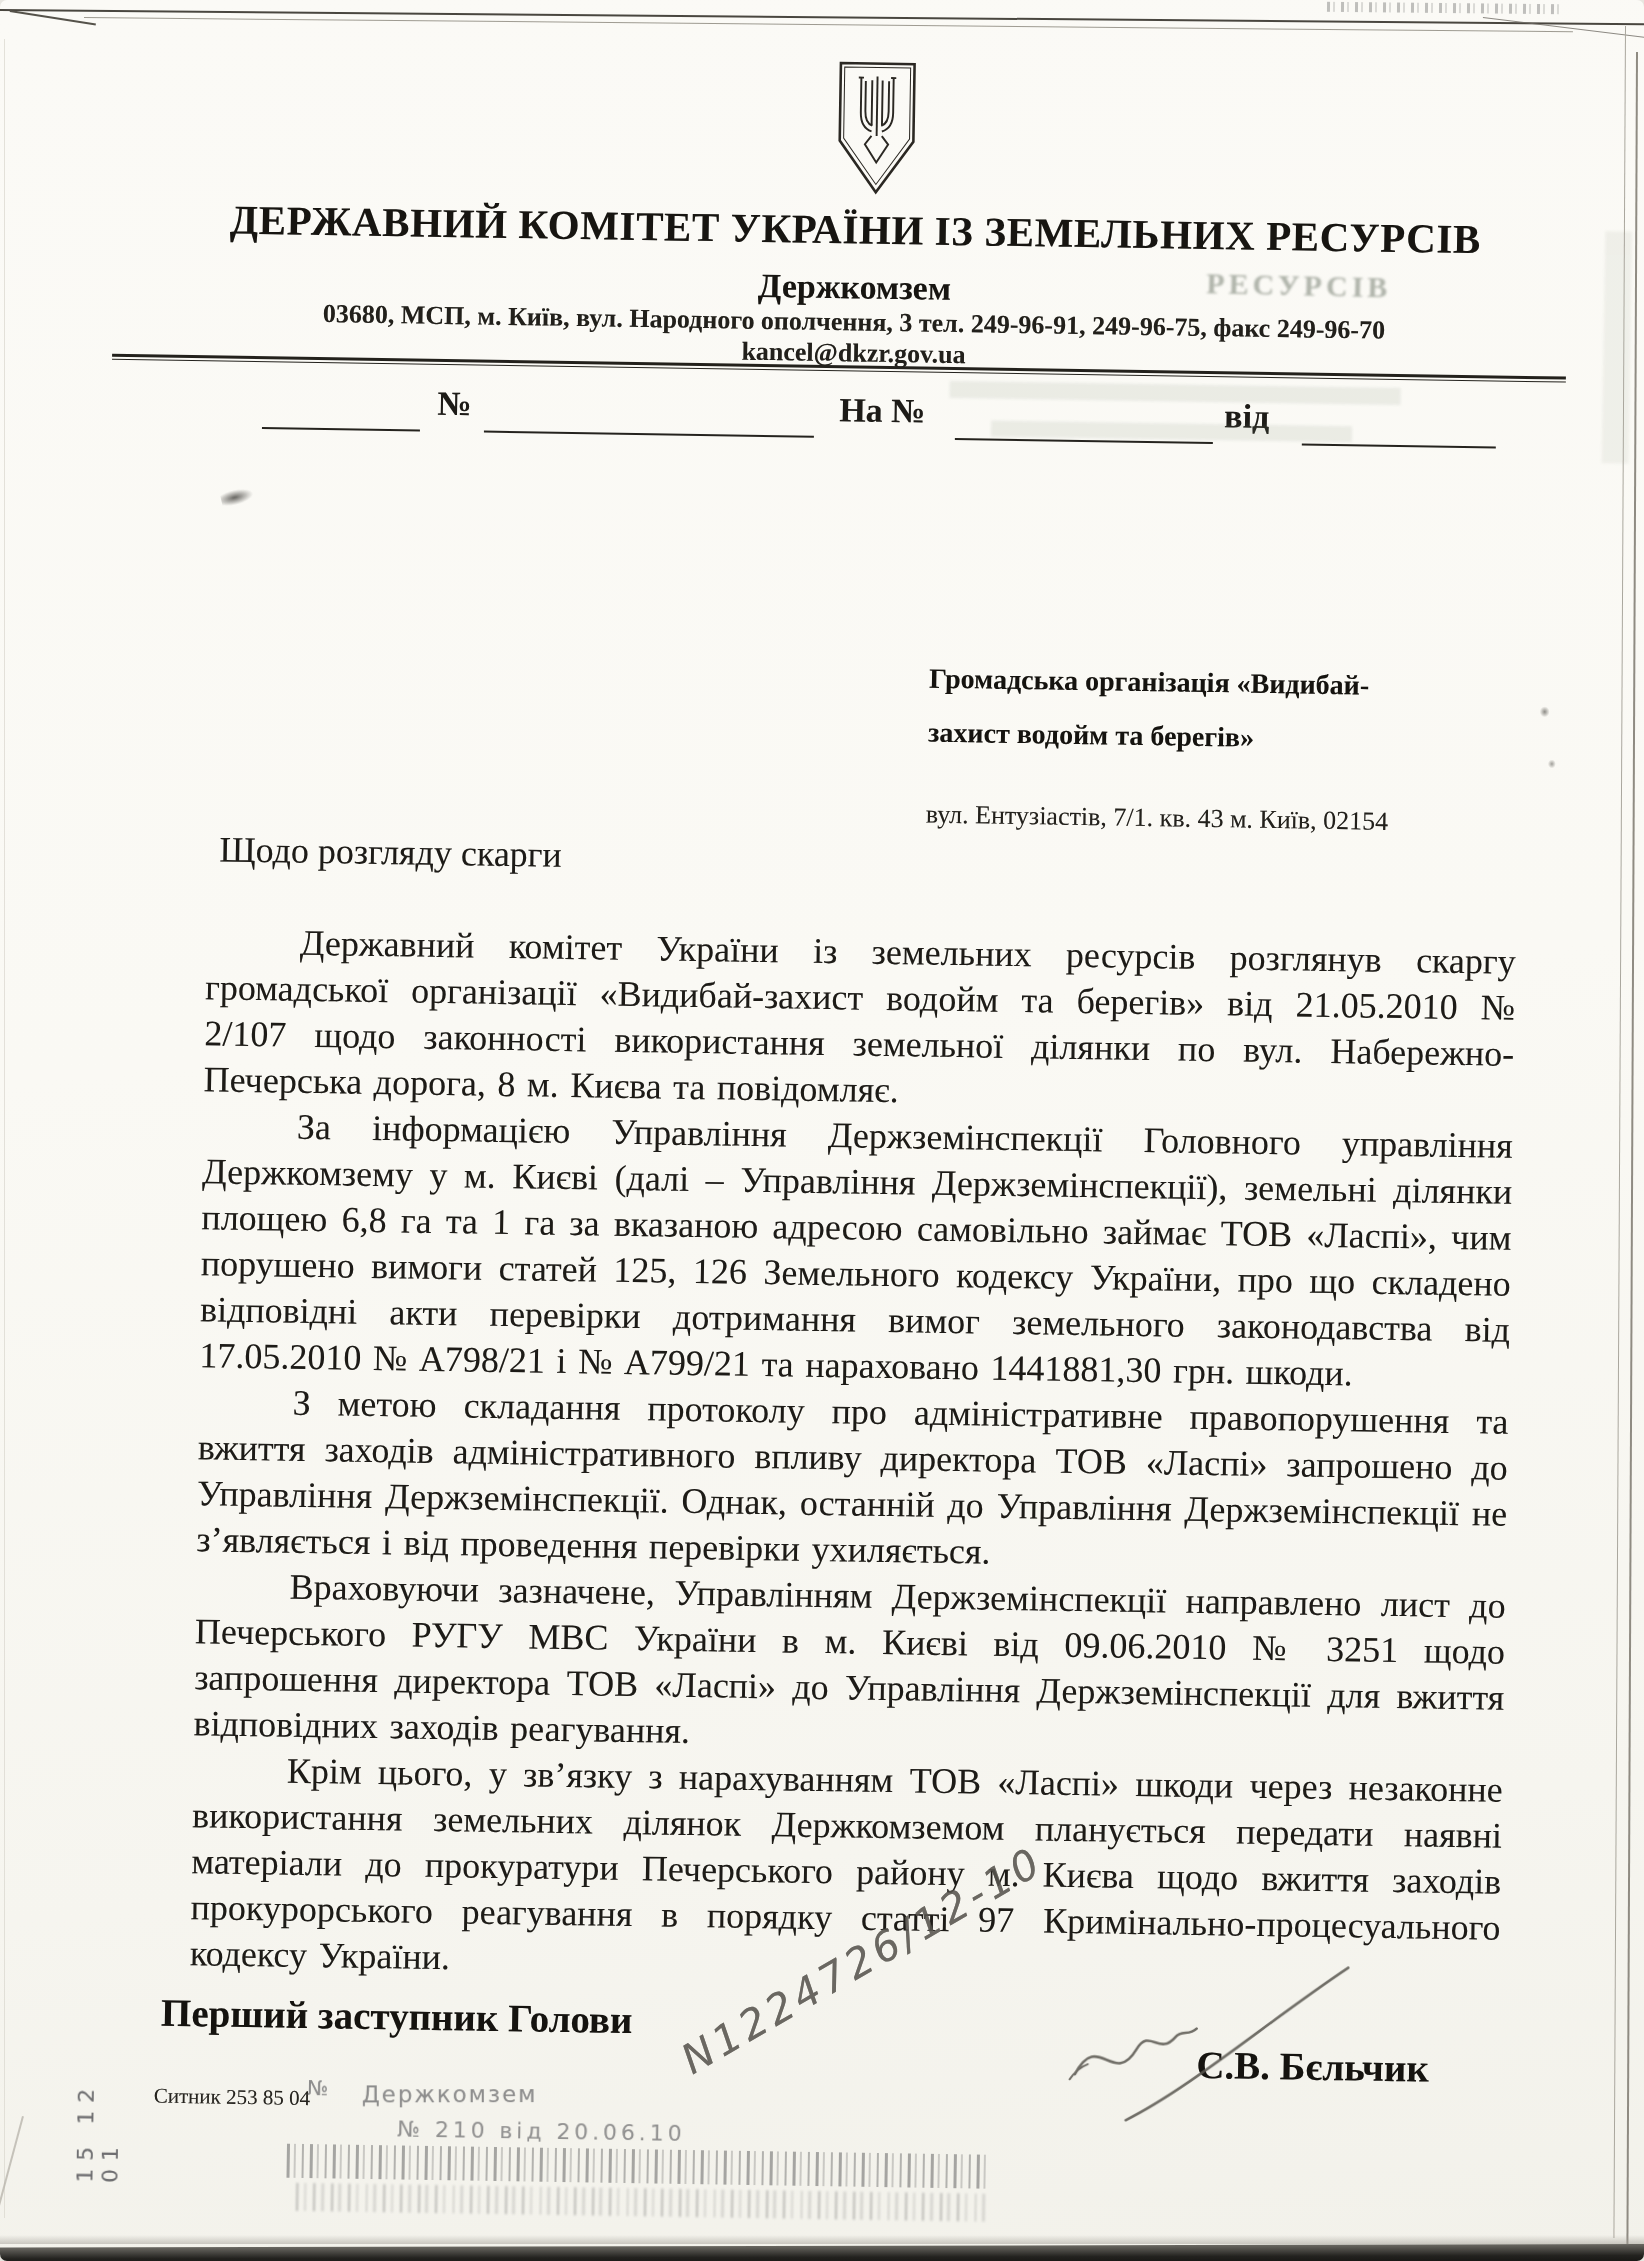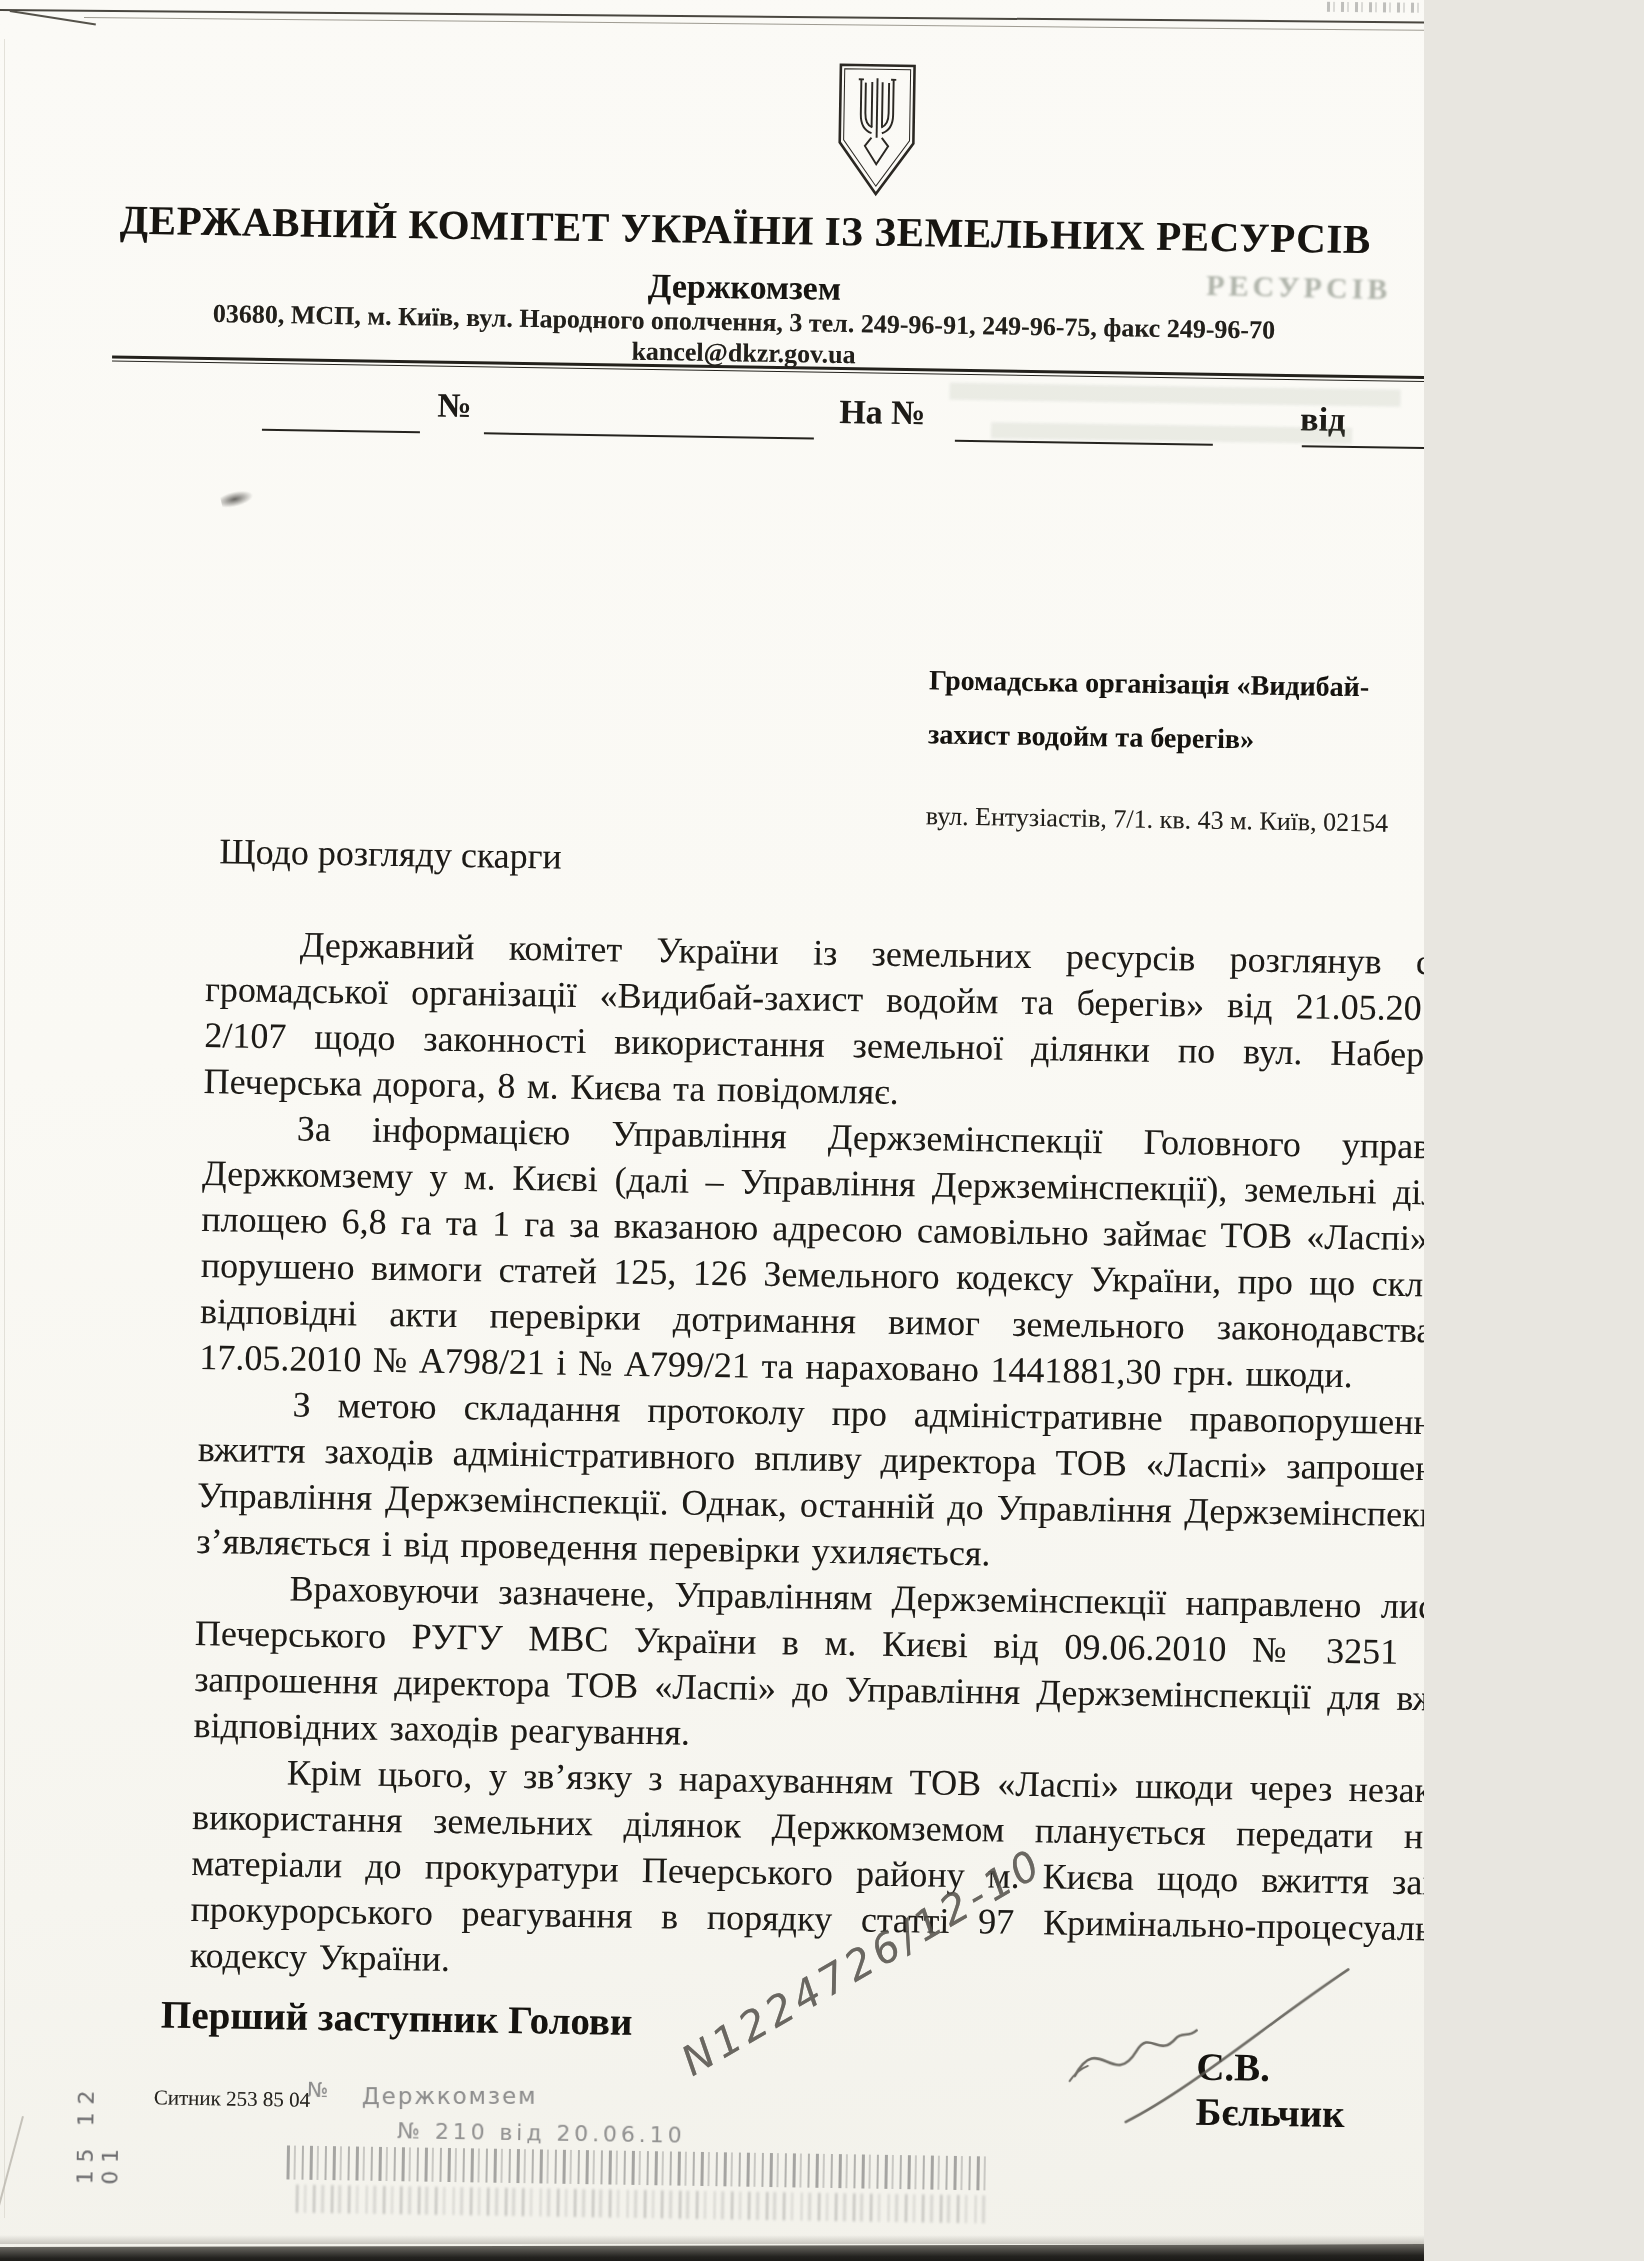--- a/index.html
+++ b/index.html
@@ -7,22 +7,23 @@
     --ink: #1e1c18;
     --paper: #faf9f4;
     --pencil: #57544e;
     --ghost: #7d9678;
   }
   * { margin:0; padding:0; box-sizing:border-box; }
   html,body { width:1644px; height:2261px; }
   body { font-family:"Liberation Serif", serif; background:#e8e6e0; }
 
   .scan {
-    position:absolute; inset:0; width:1424px; height:2261px; overflow:hidden;
+    position:absolute; inset:0; width:1644px; height:2261px; overflow:hidden;
     background:linear-gradient(175deg,#fbfaf6 0%, #faf9f4 45%, #f6f5ef 80%, #f2f1ea 100%);
+    border-radius:7px;
   }
 
   
   .content {
     position:absolute; inset:0;
     transform:rotate(0.9deg);
     transform-origin:50% 50%;
     color:var(--ink);
     text-shadow:0 0 0.6px rgba(30,28,24,.28);
   }
@@ -47,21 +48,21 @@
   }
   .rule-double {
     position:absolute; left:100px; top:365px; width:1454px; height:6.4px;
     border-top:3.2px solid #23211c; border-bottom:1.9px solid #23211c;
   }
 
   
   .ref-label { position:absolute; top:391px; font-size:34px; font-weight:bold; color:#1d1b17; }
   .ref-no   { left:426px; }
   .ref-onno { left:828px; }
-  .ref-from { left:1289px; }
+  .ref-from { left:1213px; }
   .ref-line { position:absolute; top:436px; height:0; border-bottom:2.6px solid #25231e; }
   .ref-line-1 { left:251px;  width:158px; }
   .ref-line-2 { left:473px;  width:330px; }
   .ref-line-3 { left:944px; width:258px; }
   .ref-line-4 { left:1291px; width:194px; }
 
   
   .recipient { position:absolute; left:922px; top:650px; width:509px;
     font-size:28px; font-weight:bold; line-height:54px; color:#15130f; }
   .recipient-address { position:absolute; left:921px; top:798px; font-size:26px; color:#23211c; }

